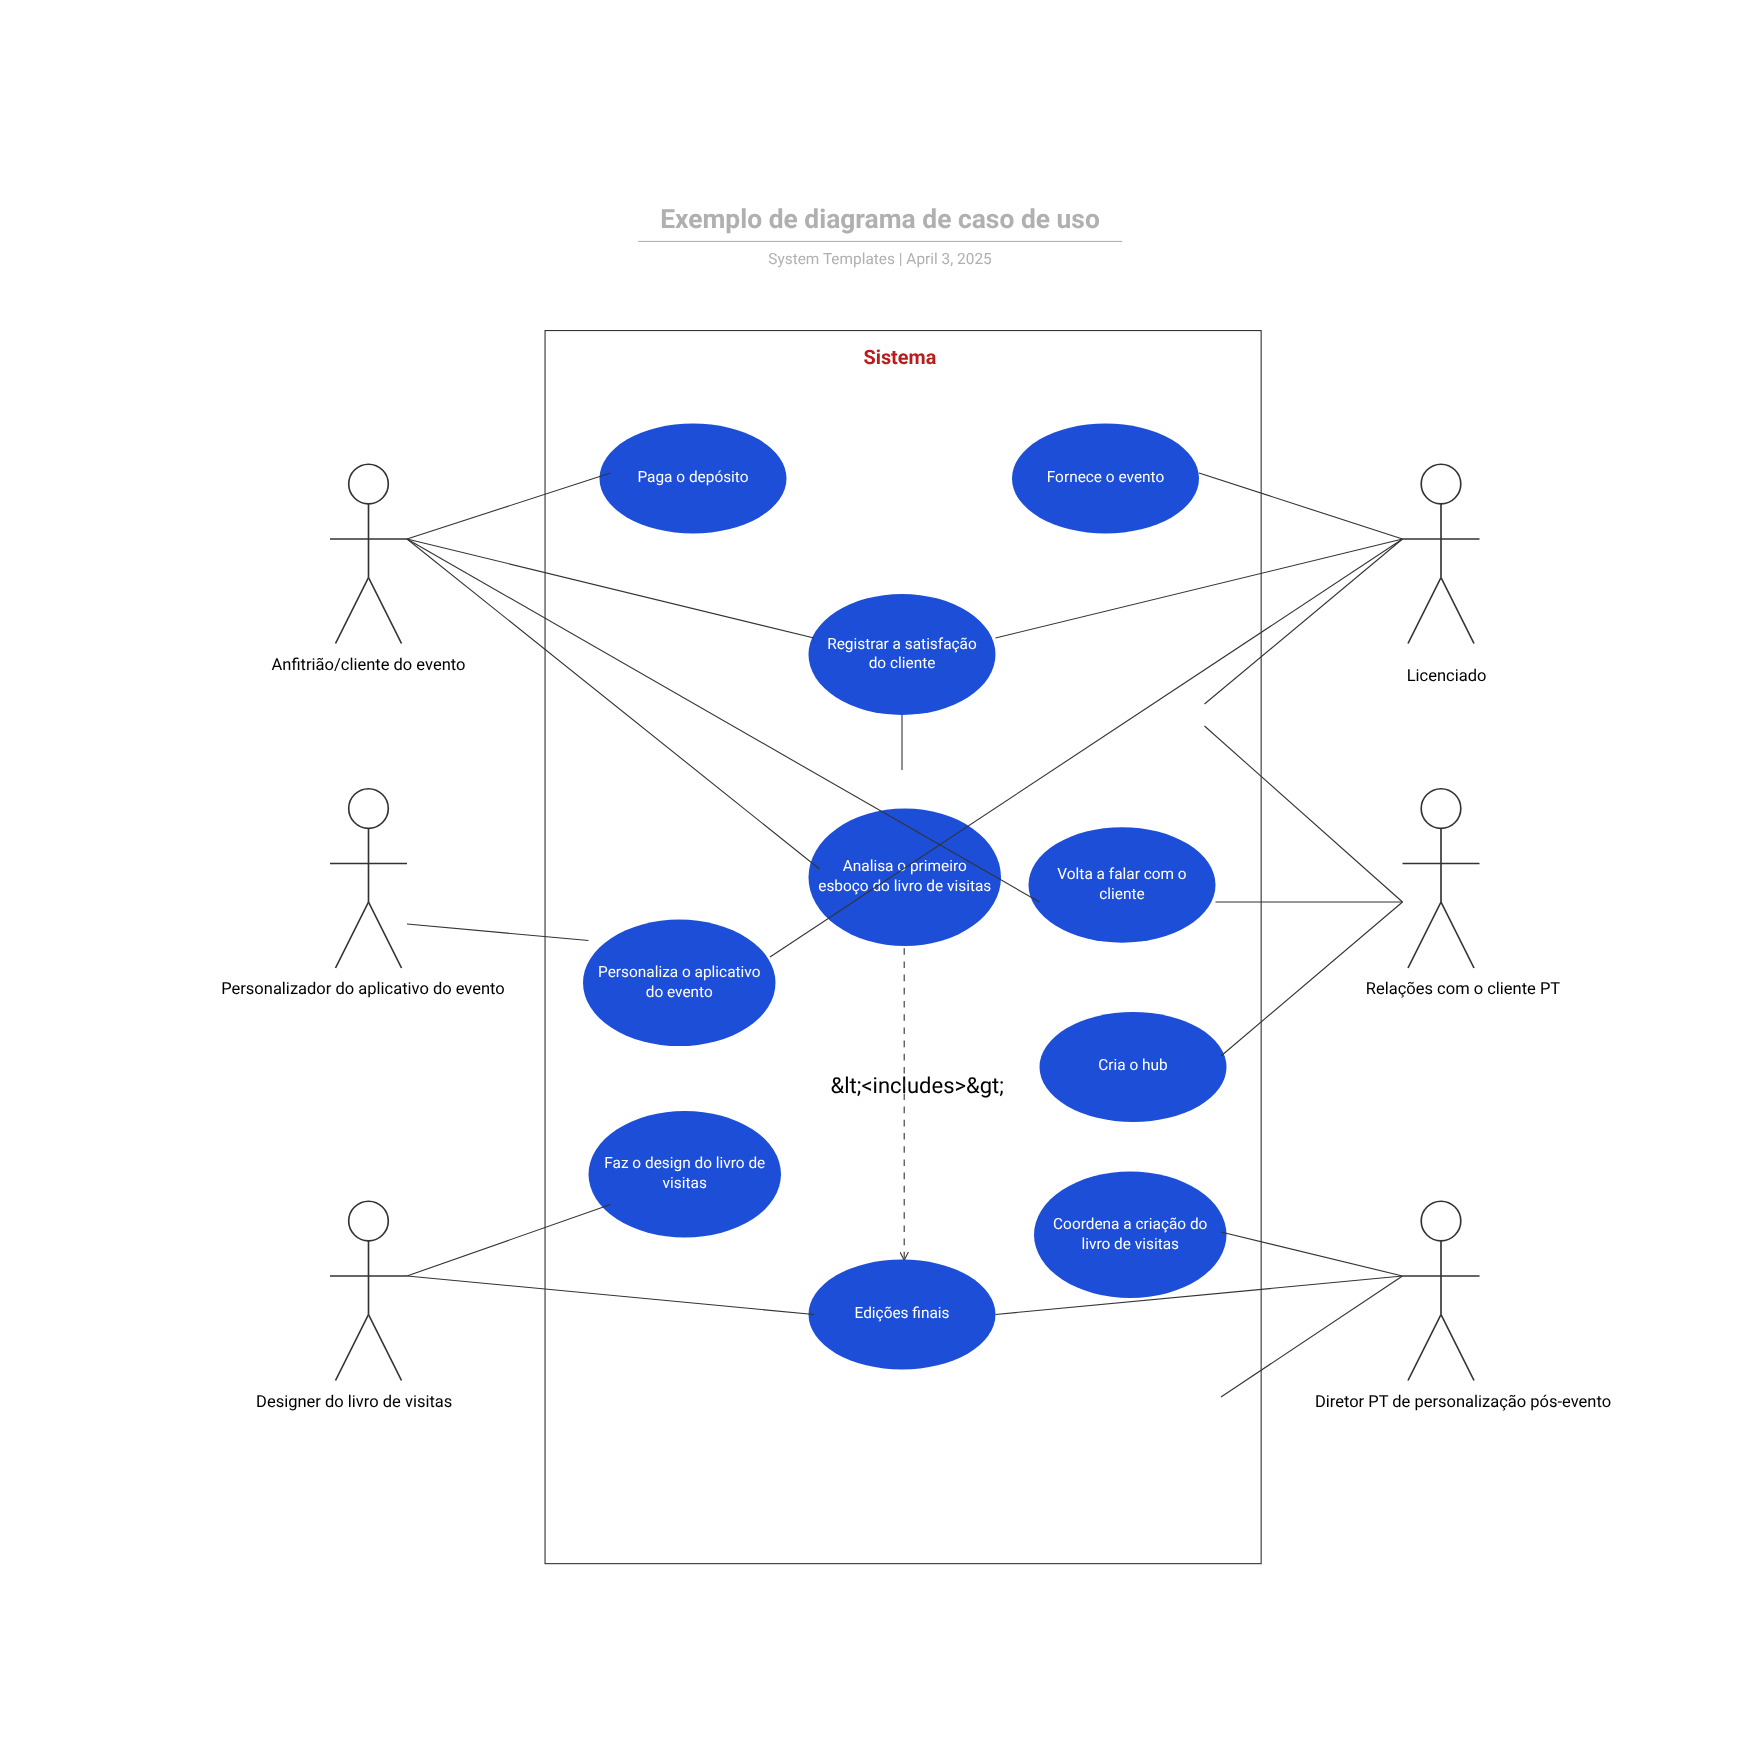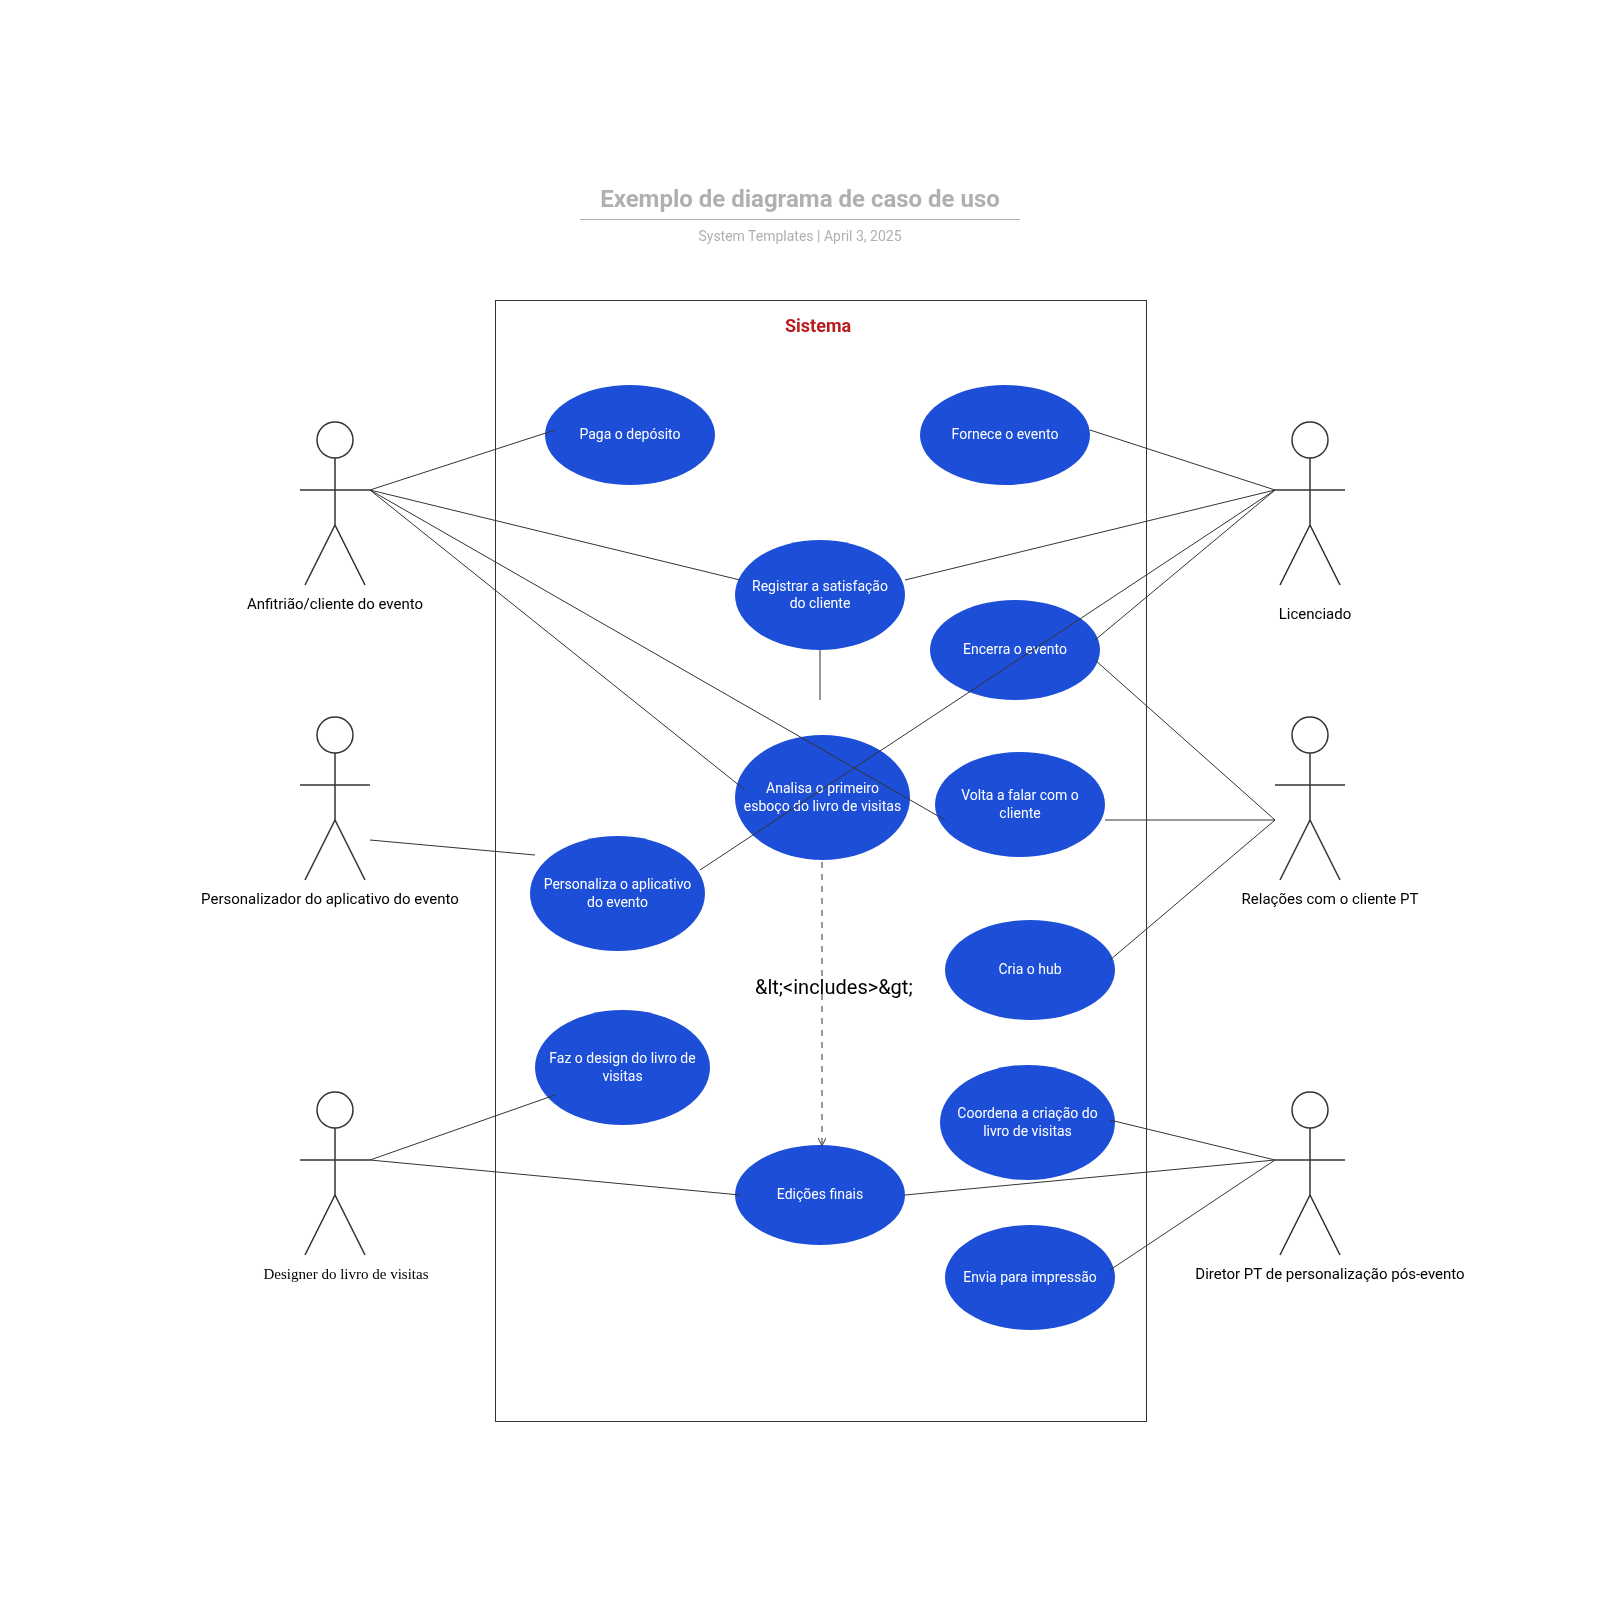--- a/index.html
+++ b/index.html
@@ -26,35 +26,33 @@
   <div class="subtitle">
     <span>System Templates</span><span>  |  </span><span>April 3, 2025</span>
   </div>
 
   <div class="system-box" style="left:495px;top:300px;width:650px;height:1120px;"></div>
   <div class="system-label" style="left:785px;top:315px;">Sistema</div>
 
   <div class="usecase" style="left:545px;top:385px;width:170px;height:100px;">Paga o depósito</div>
   <div class="usecase" style="left:920px;top:385px;width:170px;height:100px;">Fornece o evento</div>
   <div class="usecase" style="left:735px;top:540px;width:170px;height:110px;">Registrar a satisfação do cliente</div>
-  <div class="usecase" style="left:930px;top:600px;width:170px;height:100px;">Encerra o evento</div>
   <div class="usecase" style="left:735px;top:735px;width:175px;height:125px;">Analisa o primeiro esboço do livro de visitas</div>
   <div class="usecase" style="left:935px;top:752px;width:170px;height:105px;">Volta a falar com o cliente</div>
   <div class="usecase" style="left:530px;top:836px;width:175px;height:115px;">Personaliza o aplicativo do evento</div>
   <div class="usecase" style="left:945px;top:920px;width:170px;height:100px;">Cria o hub</div>
   <div class="usecase" style="left:535px;top:1010px;width:175px;height:115px;">Faz o design do livro de visitas</div>
   <div class="usecase" style="left:940px;top:1065px;width:175px;height:115px;">Coordena a criação do livro de visitas</div>
   <div class="usecase" style="left:735px;top:1145px;width:170px;height:100px;">Edições finais</div>
-  <div class="usecase" style="left:945px;top:1225px;width:170px;height:105px;">Envia para impressão</div>
 
   <div class="edge-label" style="left:755px;top:975px;">&amp;lt;&lt;includes&gt;&amp;gt;</div>
 
   <div class="actor-label" style="left:215px;top:595px;width:240px;">Anfitrião/cliente do evento</div>
   <div class="actor-label" style="left:200px;top:890px;width:260px;">Personalizador do aplicativo do evento</div>
-  <div class="actor-label" style="left:226px;top:1265px;width:240px;font-family:Liberation Serif, serif;">Designer do livro de visitas</div>
+  <div class="actor-label" style="left:202px;top:1265px;width:240px;">Designer do livro de visitas</div>
   <div class="actor-label" style="left:1215px;top:605px;width:200px;">Licenciado</div>
   <div class="actor-label" style="left:1200px;top:890px;width:260px;">Relações com o cliente PT</div>
   <div class="actor-label" style="left:1190px;top:1265px;width:280px;">Diretor PT de personalização pós-evento</div>
 
   <svg class="net">
     <defs>
       <marker id="arrow" viewBox="0 0 10 10" refX="9" refY="5" markerWidth="8" markerHeight="8" orient="auto-start-reverse">
         <path d="M0,0 L10,5 L0,10" fill="none" stroke="#333" stroke-width="1.2"></path>
       </marker>
     </defs>

